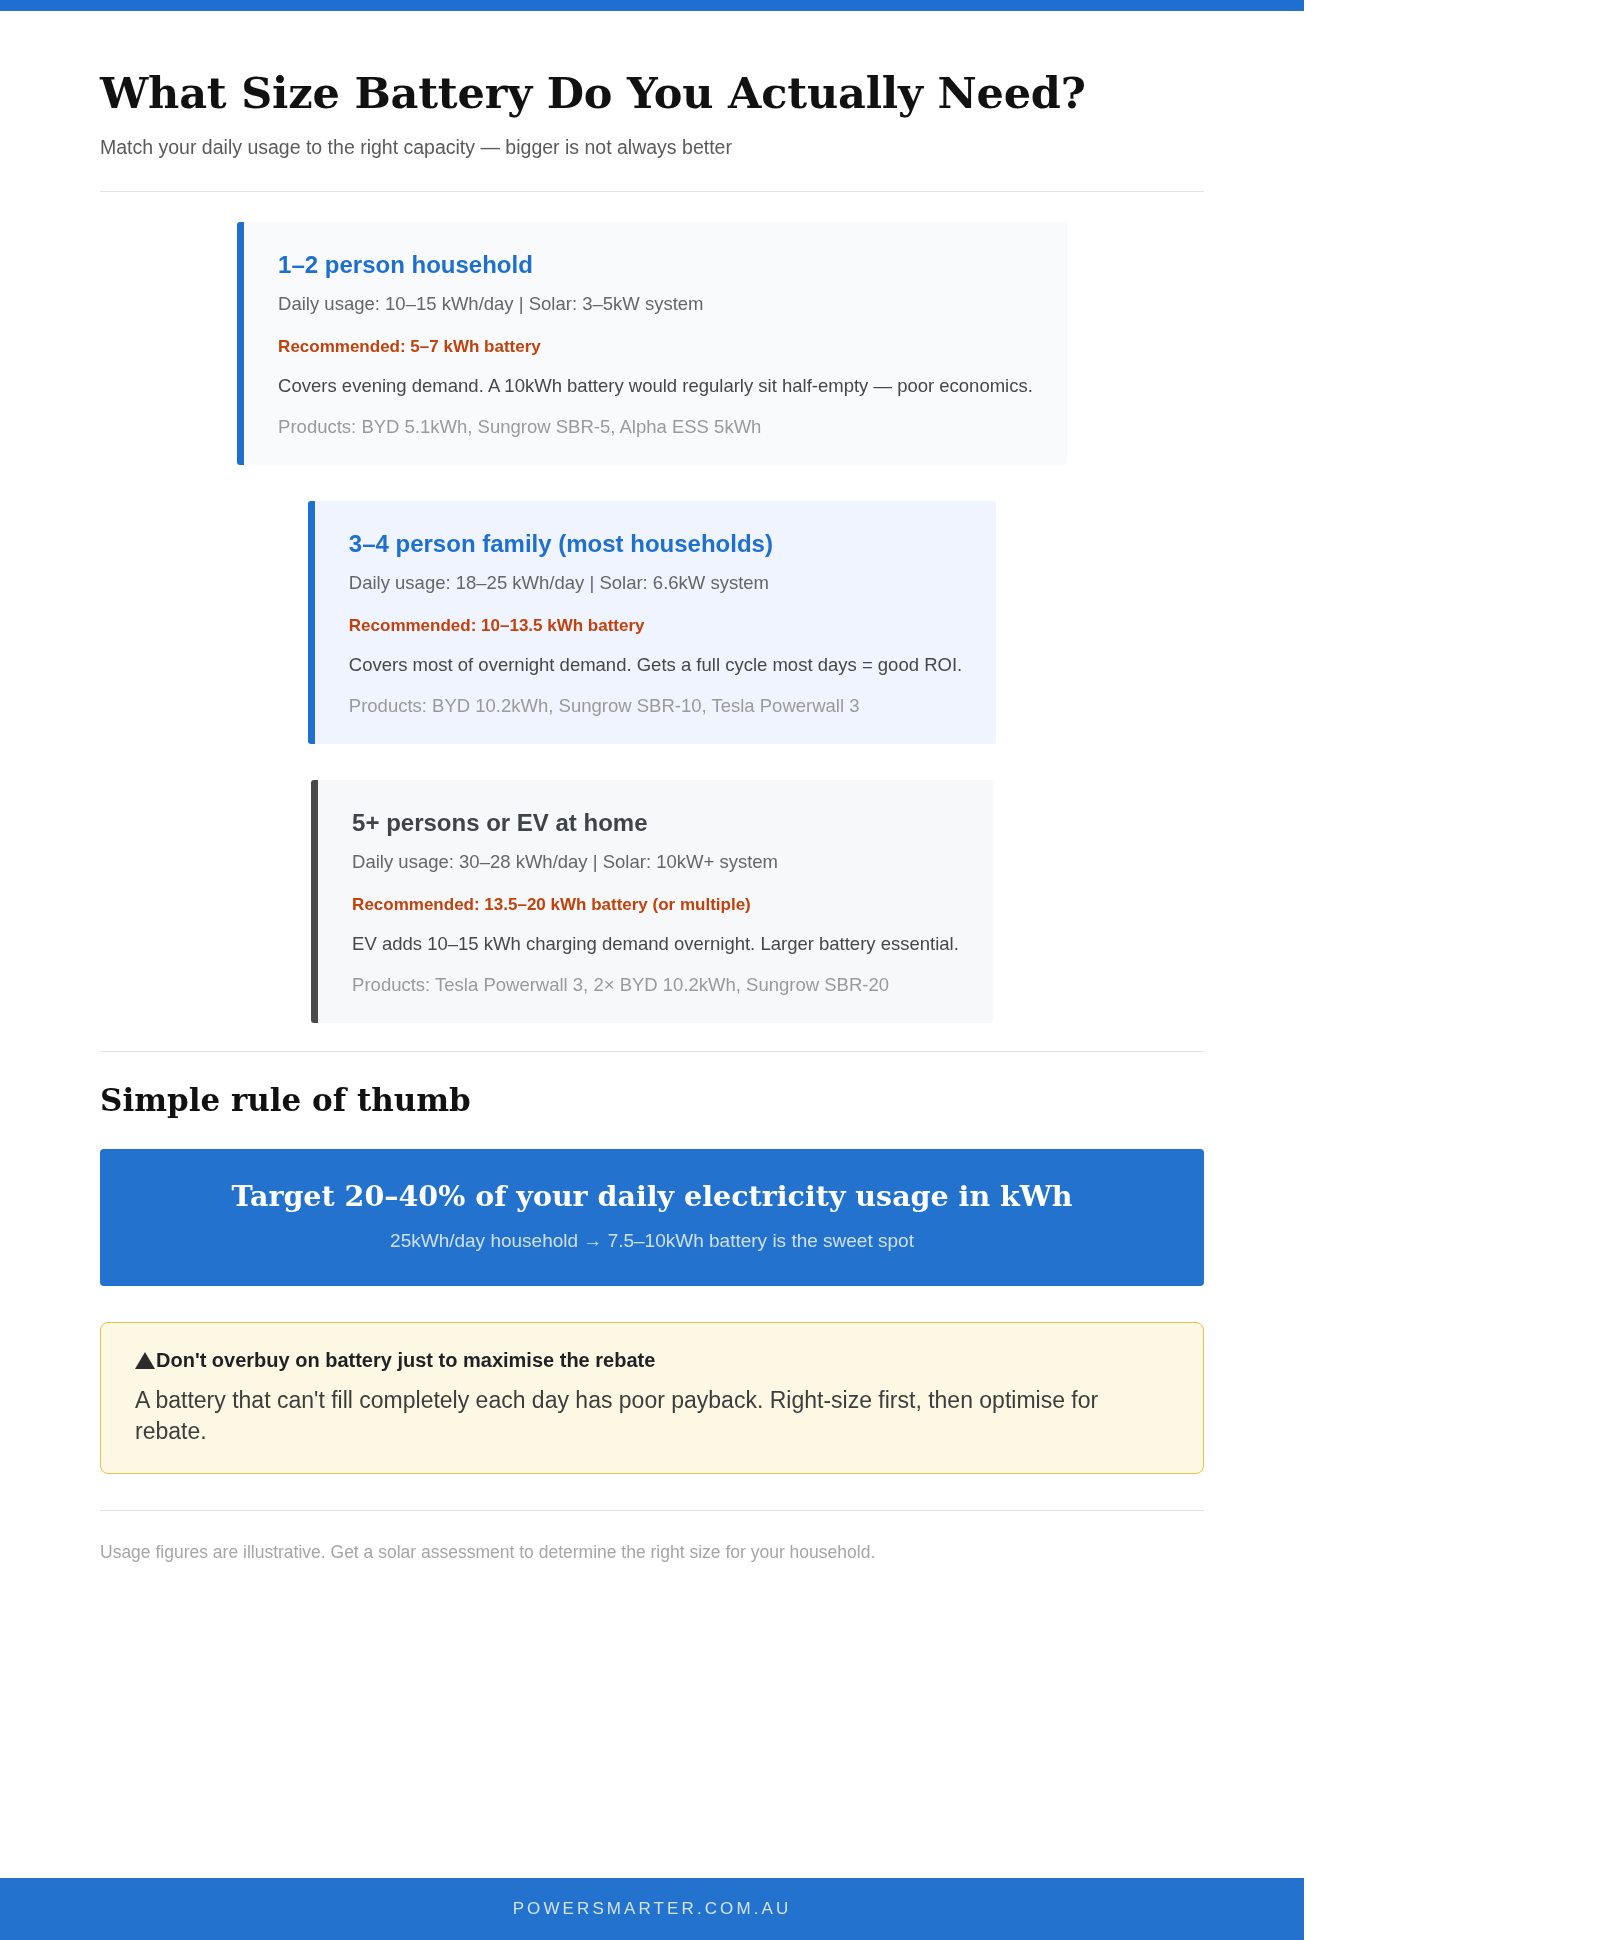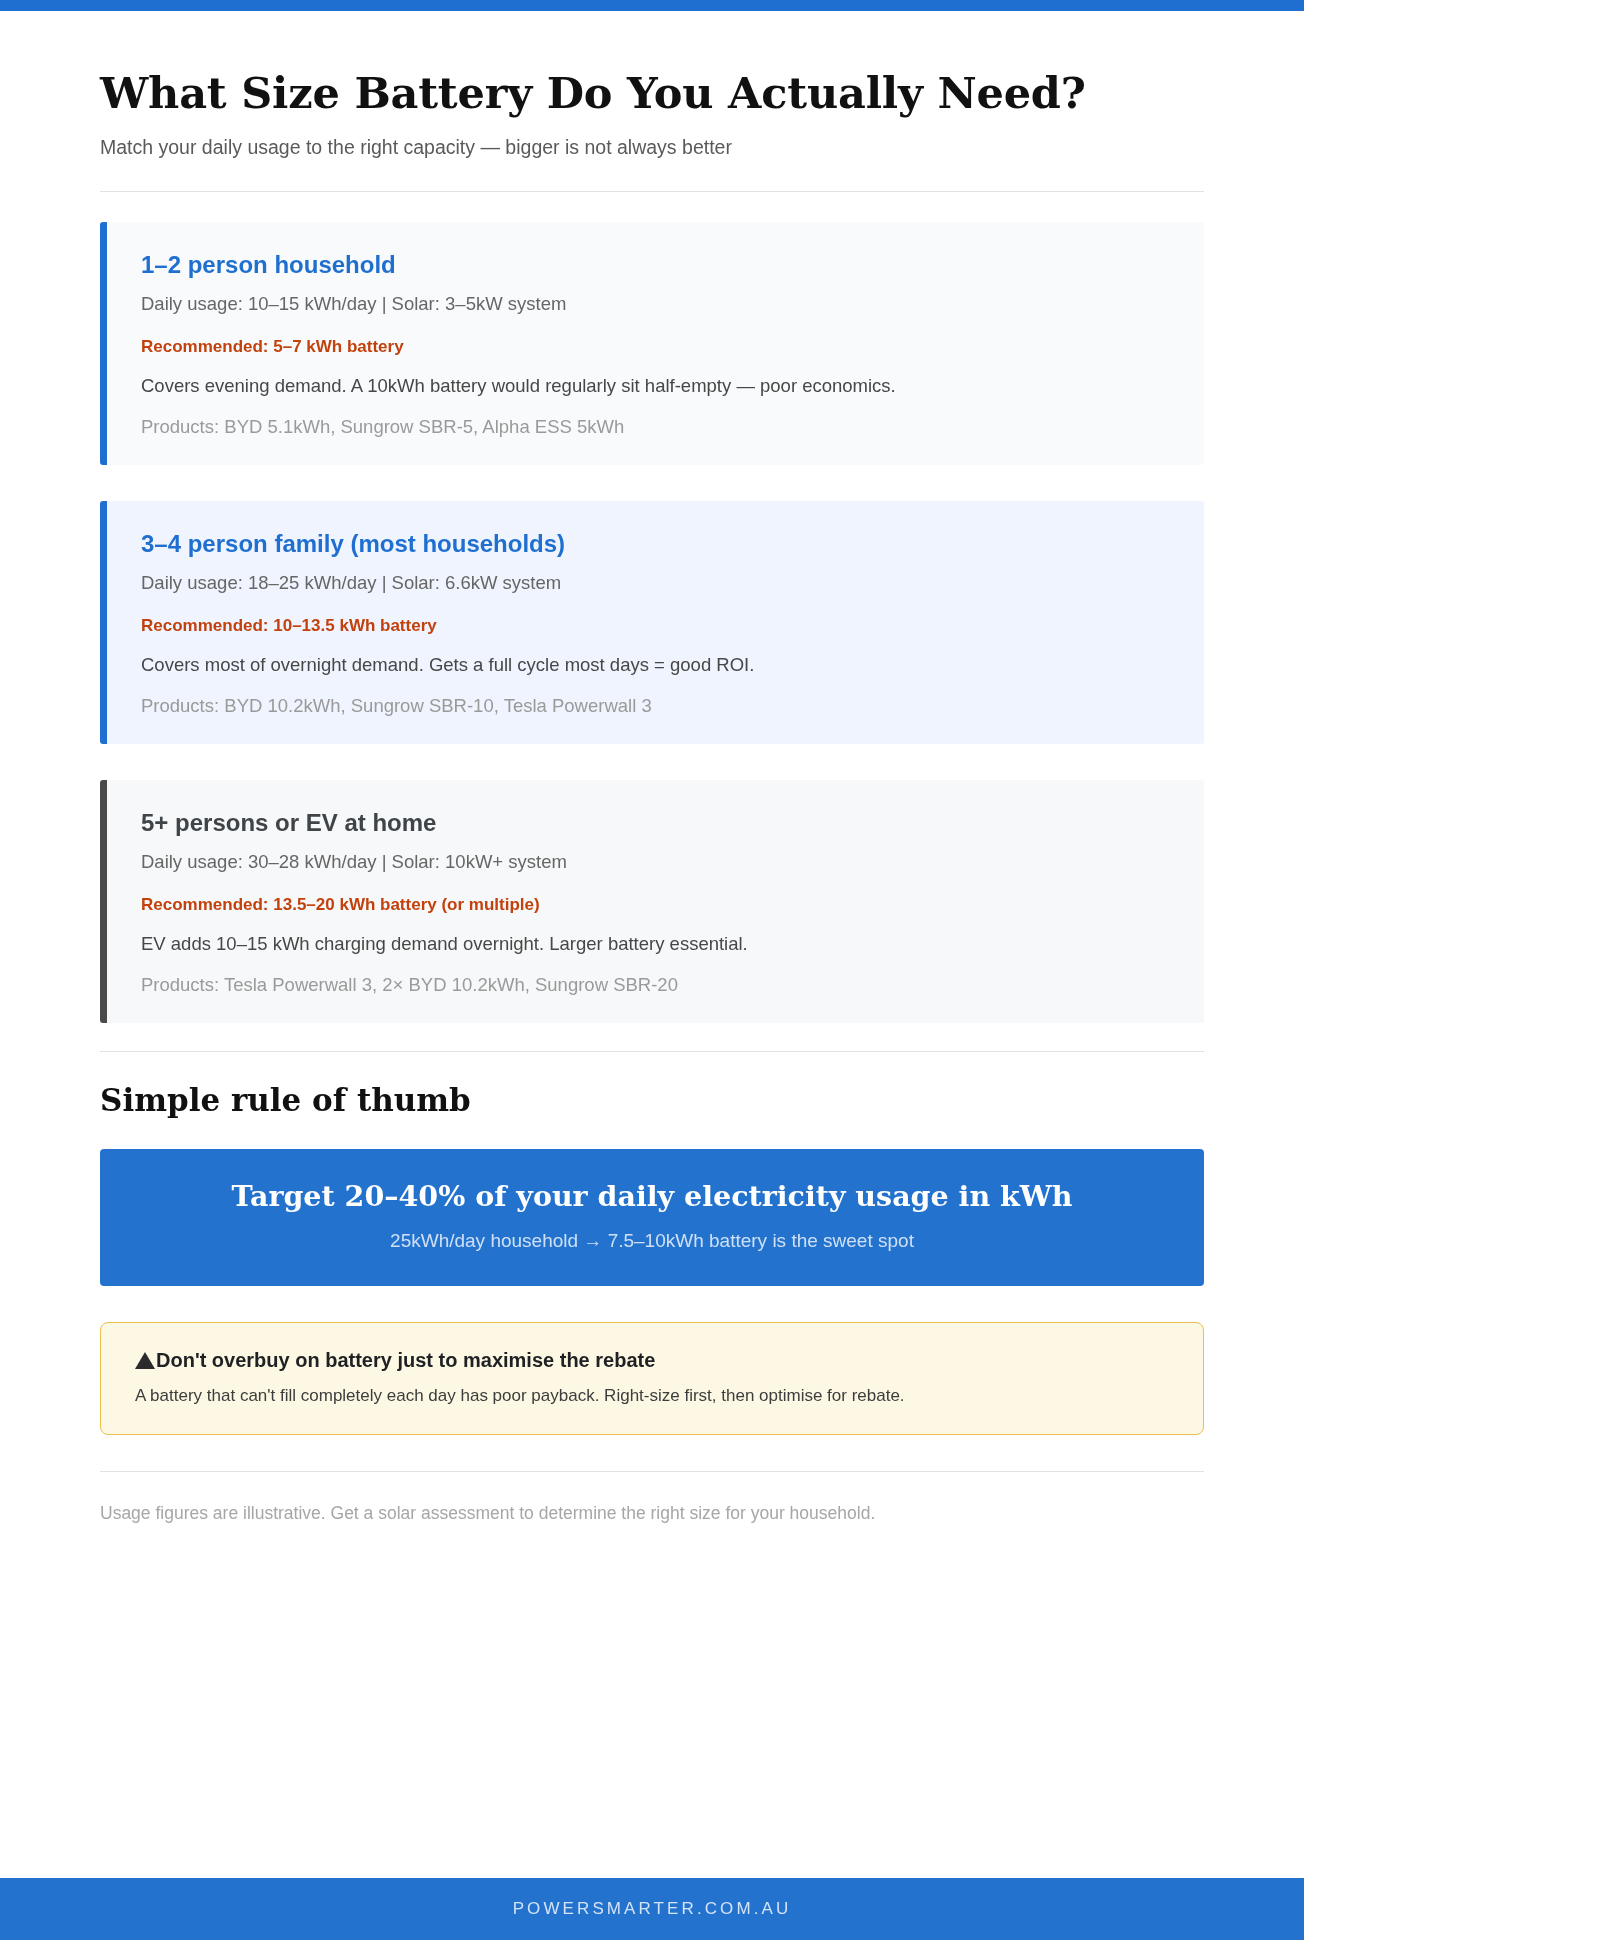--- a/index.html
+++ b/index.html
@@ -73,20 +73,21 @@
     font-weight: 700;
     color: #111111;
     margin: 0 0 30px 0;
     line-height: 1.2;
   }
   
   .cards {
     display: flex;
     flex-direction: column;
     gap: 36px;
+    align-items: center;
   }
   .card {
     border-left: 7px solid #1f6fd0;
     border-radius: 3px;
     padding: 28px 34px 26px 34px;
     background: #f8fafc;
     box-sizing: border-box;
   }
   .card.featured {
     background: #eff4fe;
@@ -187,21 +188,21 @@
     flex: 0 0 auto;
   }
   .warn-icon-label {
     position: absolute;
     width: 1px;
     height: 1px;
     overflow: hidden;
     clip: rect(0 0 0 0);
   }
   .warning-body {
-    font-size: 17px;
+    font-size: 23px;
     color: #3d3d3d;
     margin: 0;
     line-height: 1.35;
   }
   
   .disclaimer {
     font-size: 17.5px;
     color: #a6a6a6;
     margin: 0;
     line-height: 1.35;

